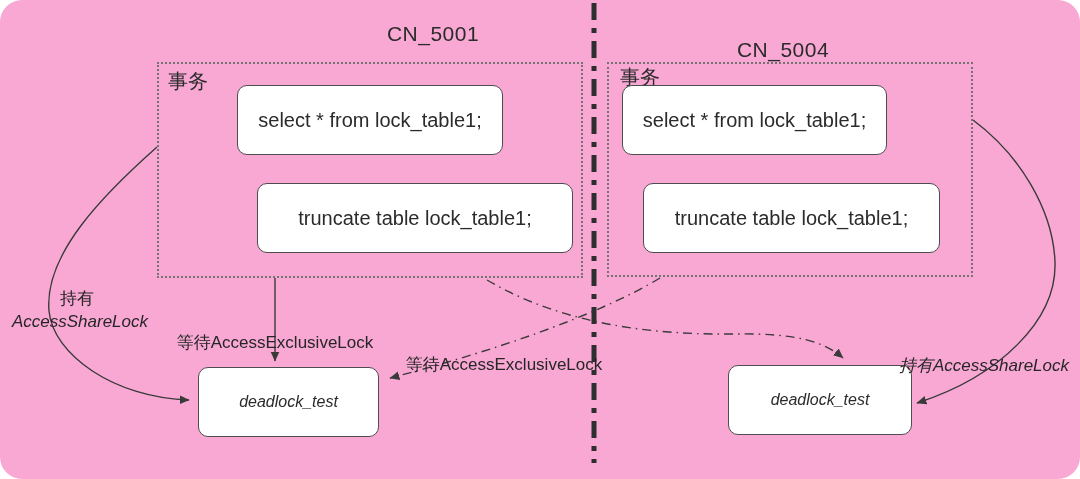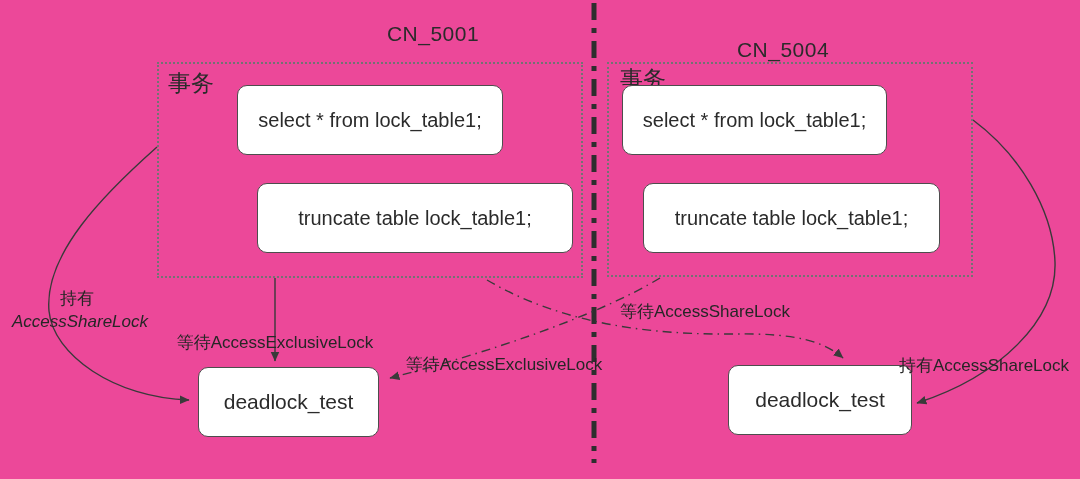--- a/index.html
+++ b/index.html
@@ -1,48 +1,48 @@
 <!DOCTYPE html>
 <html><head>
 <meta charset="utf-8">
 <style>
   * { margin:0; padding:0; box-sizing:border-box; }
   html,body { background:#ffffff; }
   body { font-family:"Liberation Sans","DejaVu Sans",sans-serif; color:#2d2d2d; }
-  .stage { position:relative; width:1080px; height:479px; background:#ec4899; overflow:hidden; }
+  .stage { position:relative; width:1080px; height:479px; background:#f9a8d4; overflow:hidden;border-radius:22px; }
   .edges { position:absolute; left:0; top:0; width:1080px; height:479px; }
   .panel-title { position:absolute; top:22px; width:160px; text-align:center;
                  font-size:21px; color:#2b2b2b; letter-spacing:0.5px; }
   .title-left  { left:353px; }
   .title-right { left:703px;margin-top:16px; }
   .txn-box { position:absolute; border:2px dotted #737373; background:transparent; }
   .txn-left  { left:157px; top:62px; width:426px; height:216px; }
   .txn-right { left:607px; top:62px; width:366px; height:215px; }
-  .txn-label { position:absolute; font-size:23px; color:#2b2b2b; }
+  .txn-label { position:absolute; font-size:20px; color:#2b2b2b; }
   .txn-label-left  { left:168px; top:68px; }
   .txn-label-right { left:620px; top:64px; }
   .stmt, .resource {
     position:absolute; border:1.5px solid #4d4d4d; border-radius:10px; background:#ffffff;
     display:flex; align-items:center; justify-content:center;
     font-size:20px; color:#2b2b2b; white-space:nowrap;
   }
   .stmt-l1 { left:237px; top:85px;  width:266px; height:70px; }
   .stmt-l2 { left:257px; top:183px; width:316px; height:70px; }
   .stmt-r1 { left:622px; top:85px;  width:265px; height:70px; }
   .stmt-r2 { left:643px; top:183px; width:297px; height:70px; }
-  .resource { font-size:21px; }
+  .resource { font-size:16px;font-style:italic; }
   .res-left  { left:198px; top:367px; width:181px; height:70px; }
   .res-right { left:728px; top:365px; width:184px; height:70px; }
   .lbl { position:absolute; font-size:17px; color:#262626; text-align:center; white-space:nowrap; }
   .lbl-hold-share-1 { left:37px;  top:287px; width:80px;  }
   .lbl-hold-share-2 { left:0px;   top:312px; width:160px;font-style:italic; }
   .lbl-hold-excl    { left:160px; top:331px; width:230px; }
   .lbl-wait-excl    { left:392px; top:338px; width:224px;margin-top:15px; }
   .lbl-wait-share   { left:607px; top:300px; width:196px; }
-  .lbl-hold-share-r { left:887px; top:354px; width:194px; }
+  .lbl-hold-share-r { left:887px; top:354px; width:194px;font-style:italic; }
 </style>
 </head>
 <body>
 
 <div class="stage">
 
   <svg class="edges" viewBox="0 0 1080 479" xmlns="http://www.w3.org/2000/svg">
     <defs>
       <marker id="arrow" viewBox="0 0 10 10" refX="8.5" refY="5" markerWidth="11" markerHeight="11" markerUnits="userSpaceOnUse" orient="auto-start-reverse">
         <path d="M0,1 L9,5 L0,9 Z" fill="#3a3a3a"></path>
@@ -76,16 +76,15 @@
   <div class="stmt stmt-r1">select * from lock_table1;</div>
   <div class="stmt stmt-r2">truncate table lock_table1;</div>
 
   <div class="resource res-left">deadlock_test</div>
   <div class="resource res-right">deadlock_test</div>
 
   <div class="lbl lbl-hold-share-1">持有</div>
   <div class="lbl lbl-hold-share-2">AccessShareLock</div>
   <div class="lbl lbl-hold-excl">等待AccessExclusiveLock</div>
   <div class="lbl lbl-wait-excl">等待AccessExclusiveLock</div>
-  <div class="lbl lbl-wait-share">等待AccessShareLock</div>
   <div class="lbl lbl-hold-share-r">持有AccessShareLock</div>
 
 </div>
 
 </body></html>

